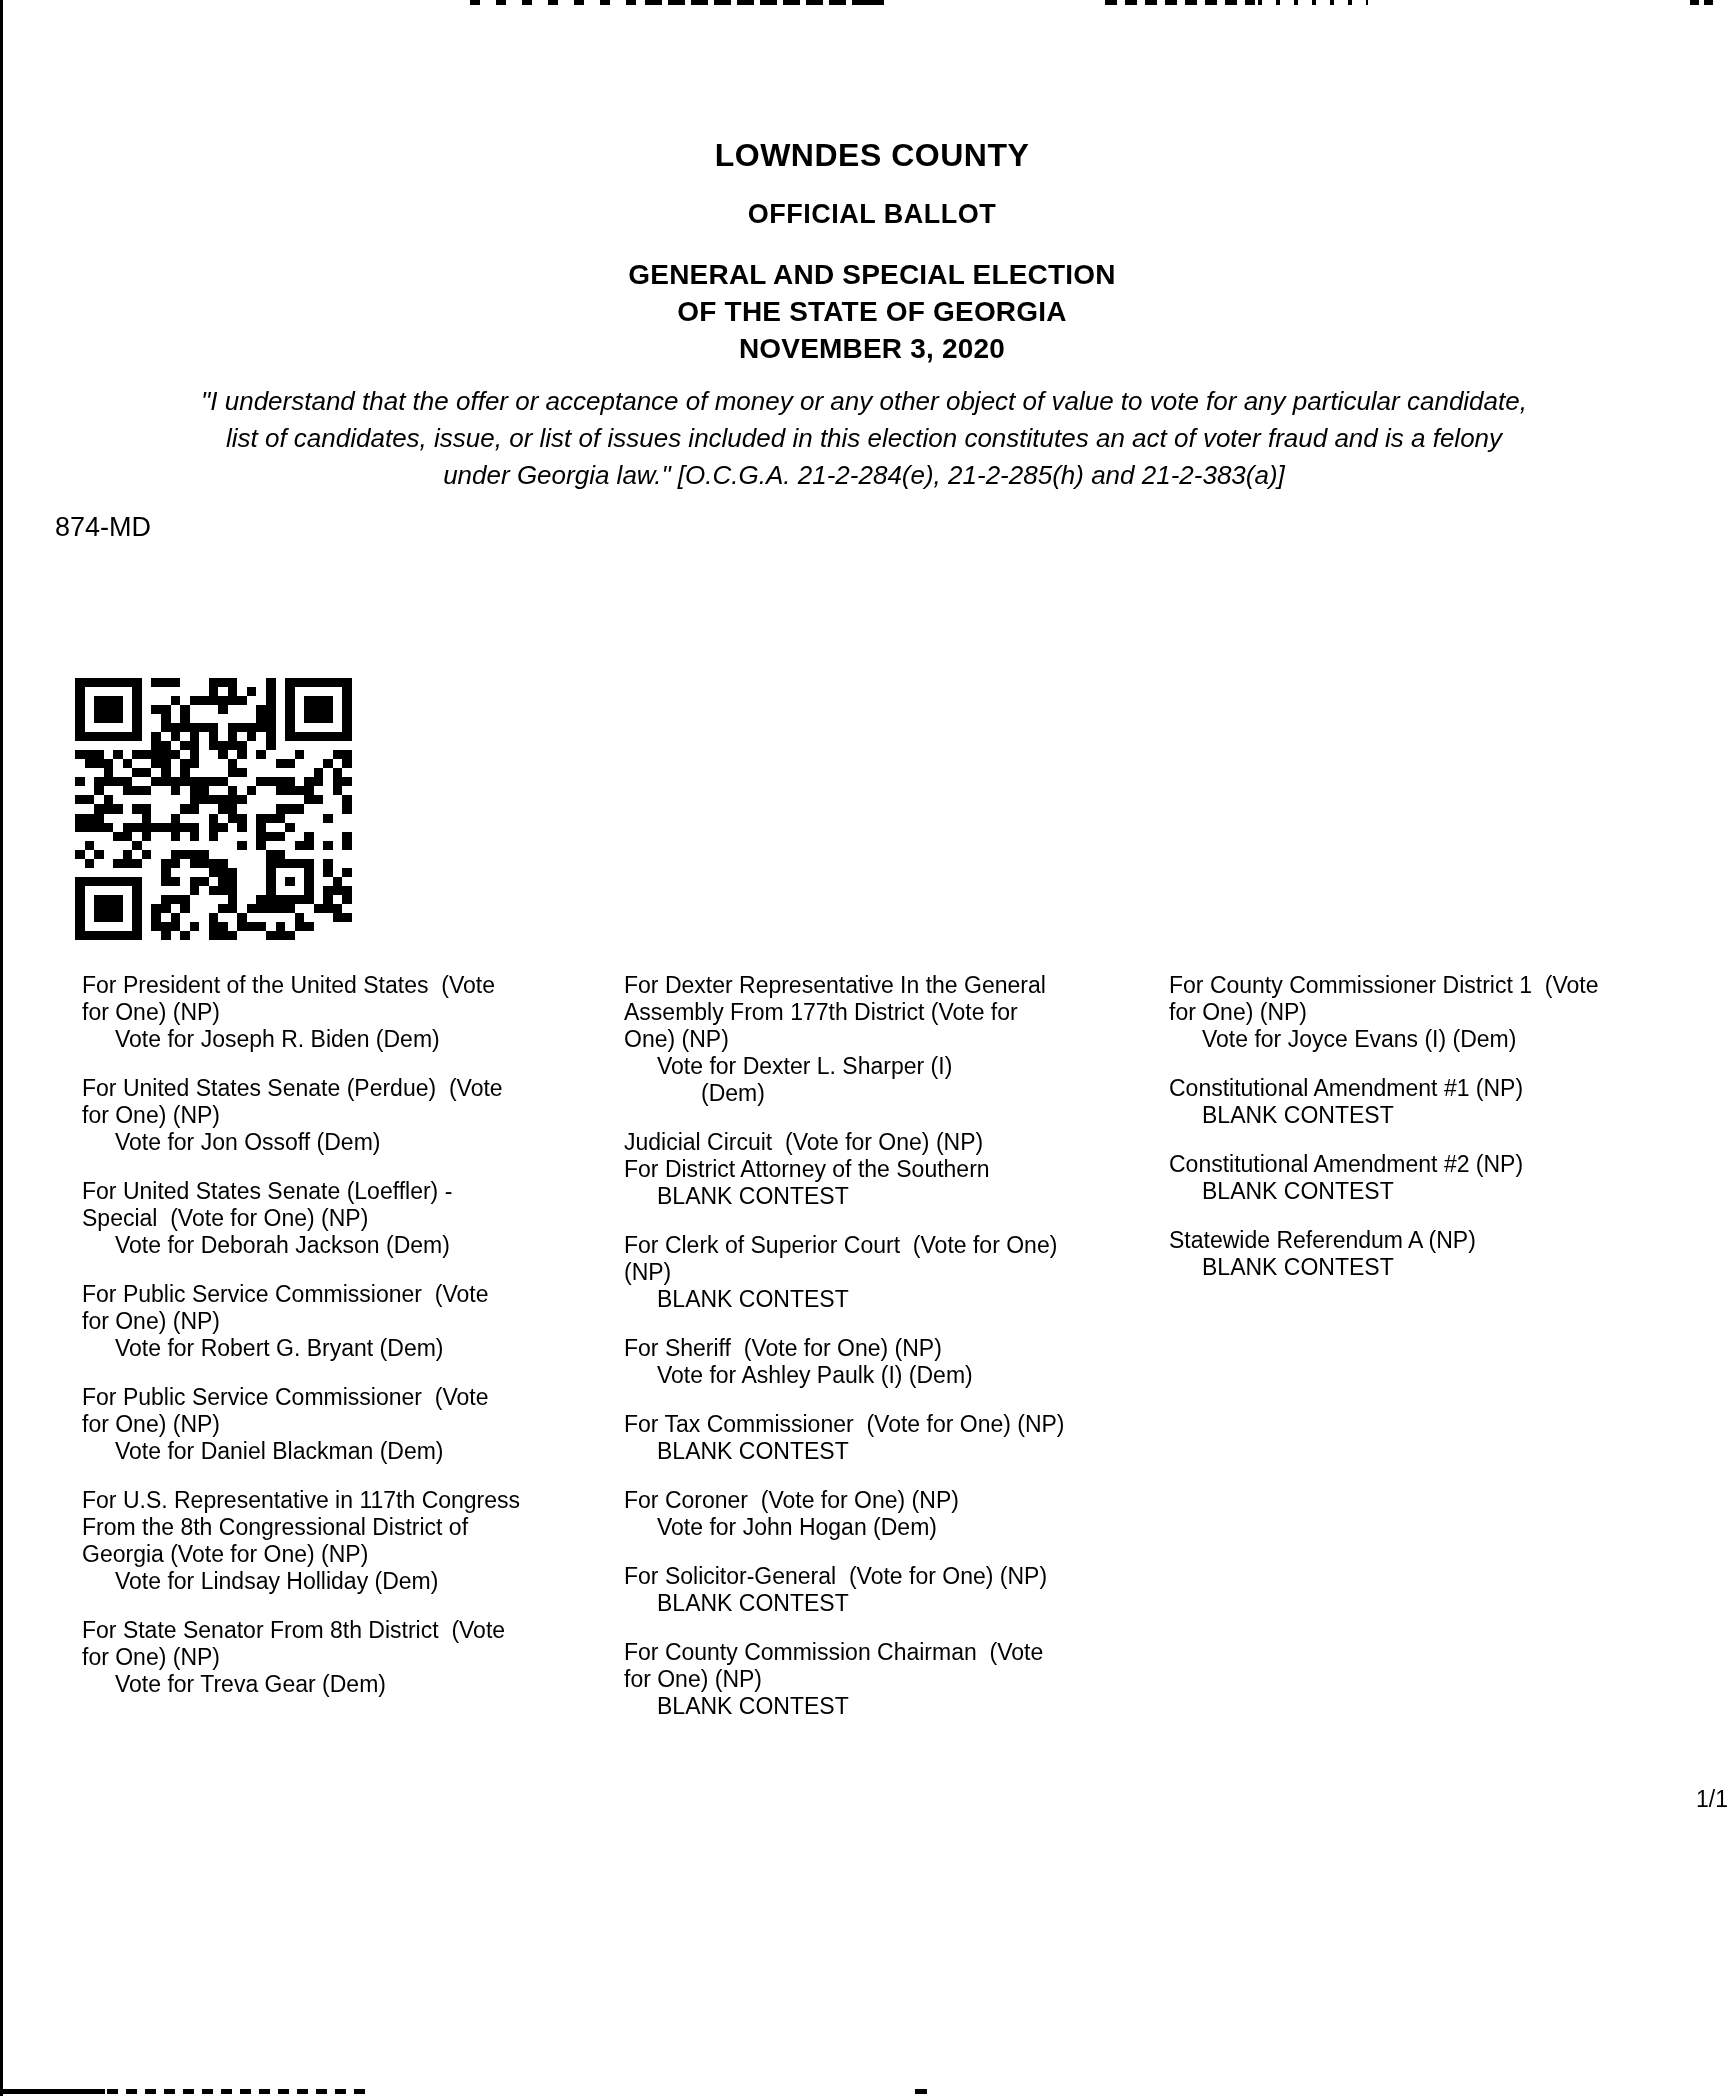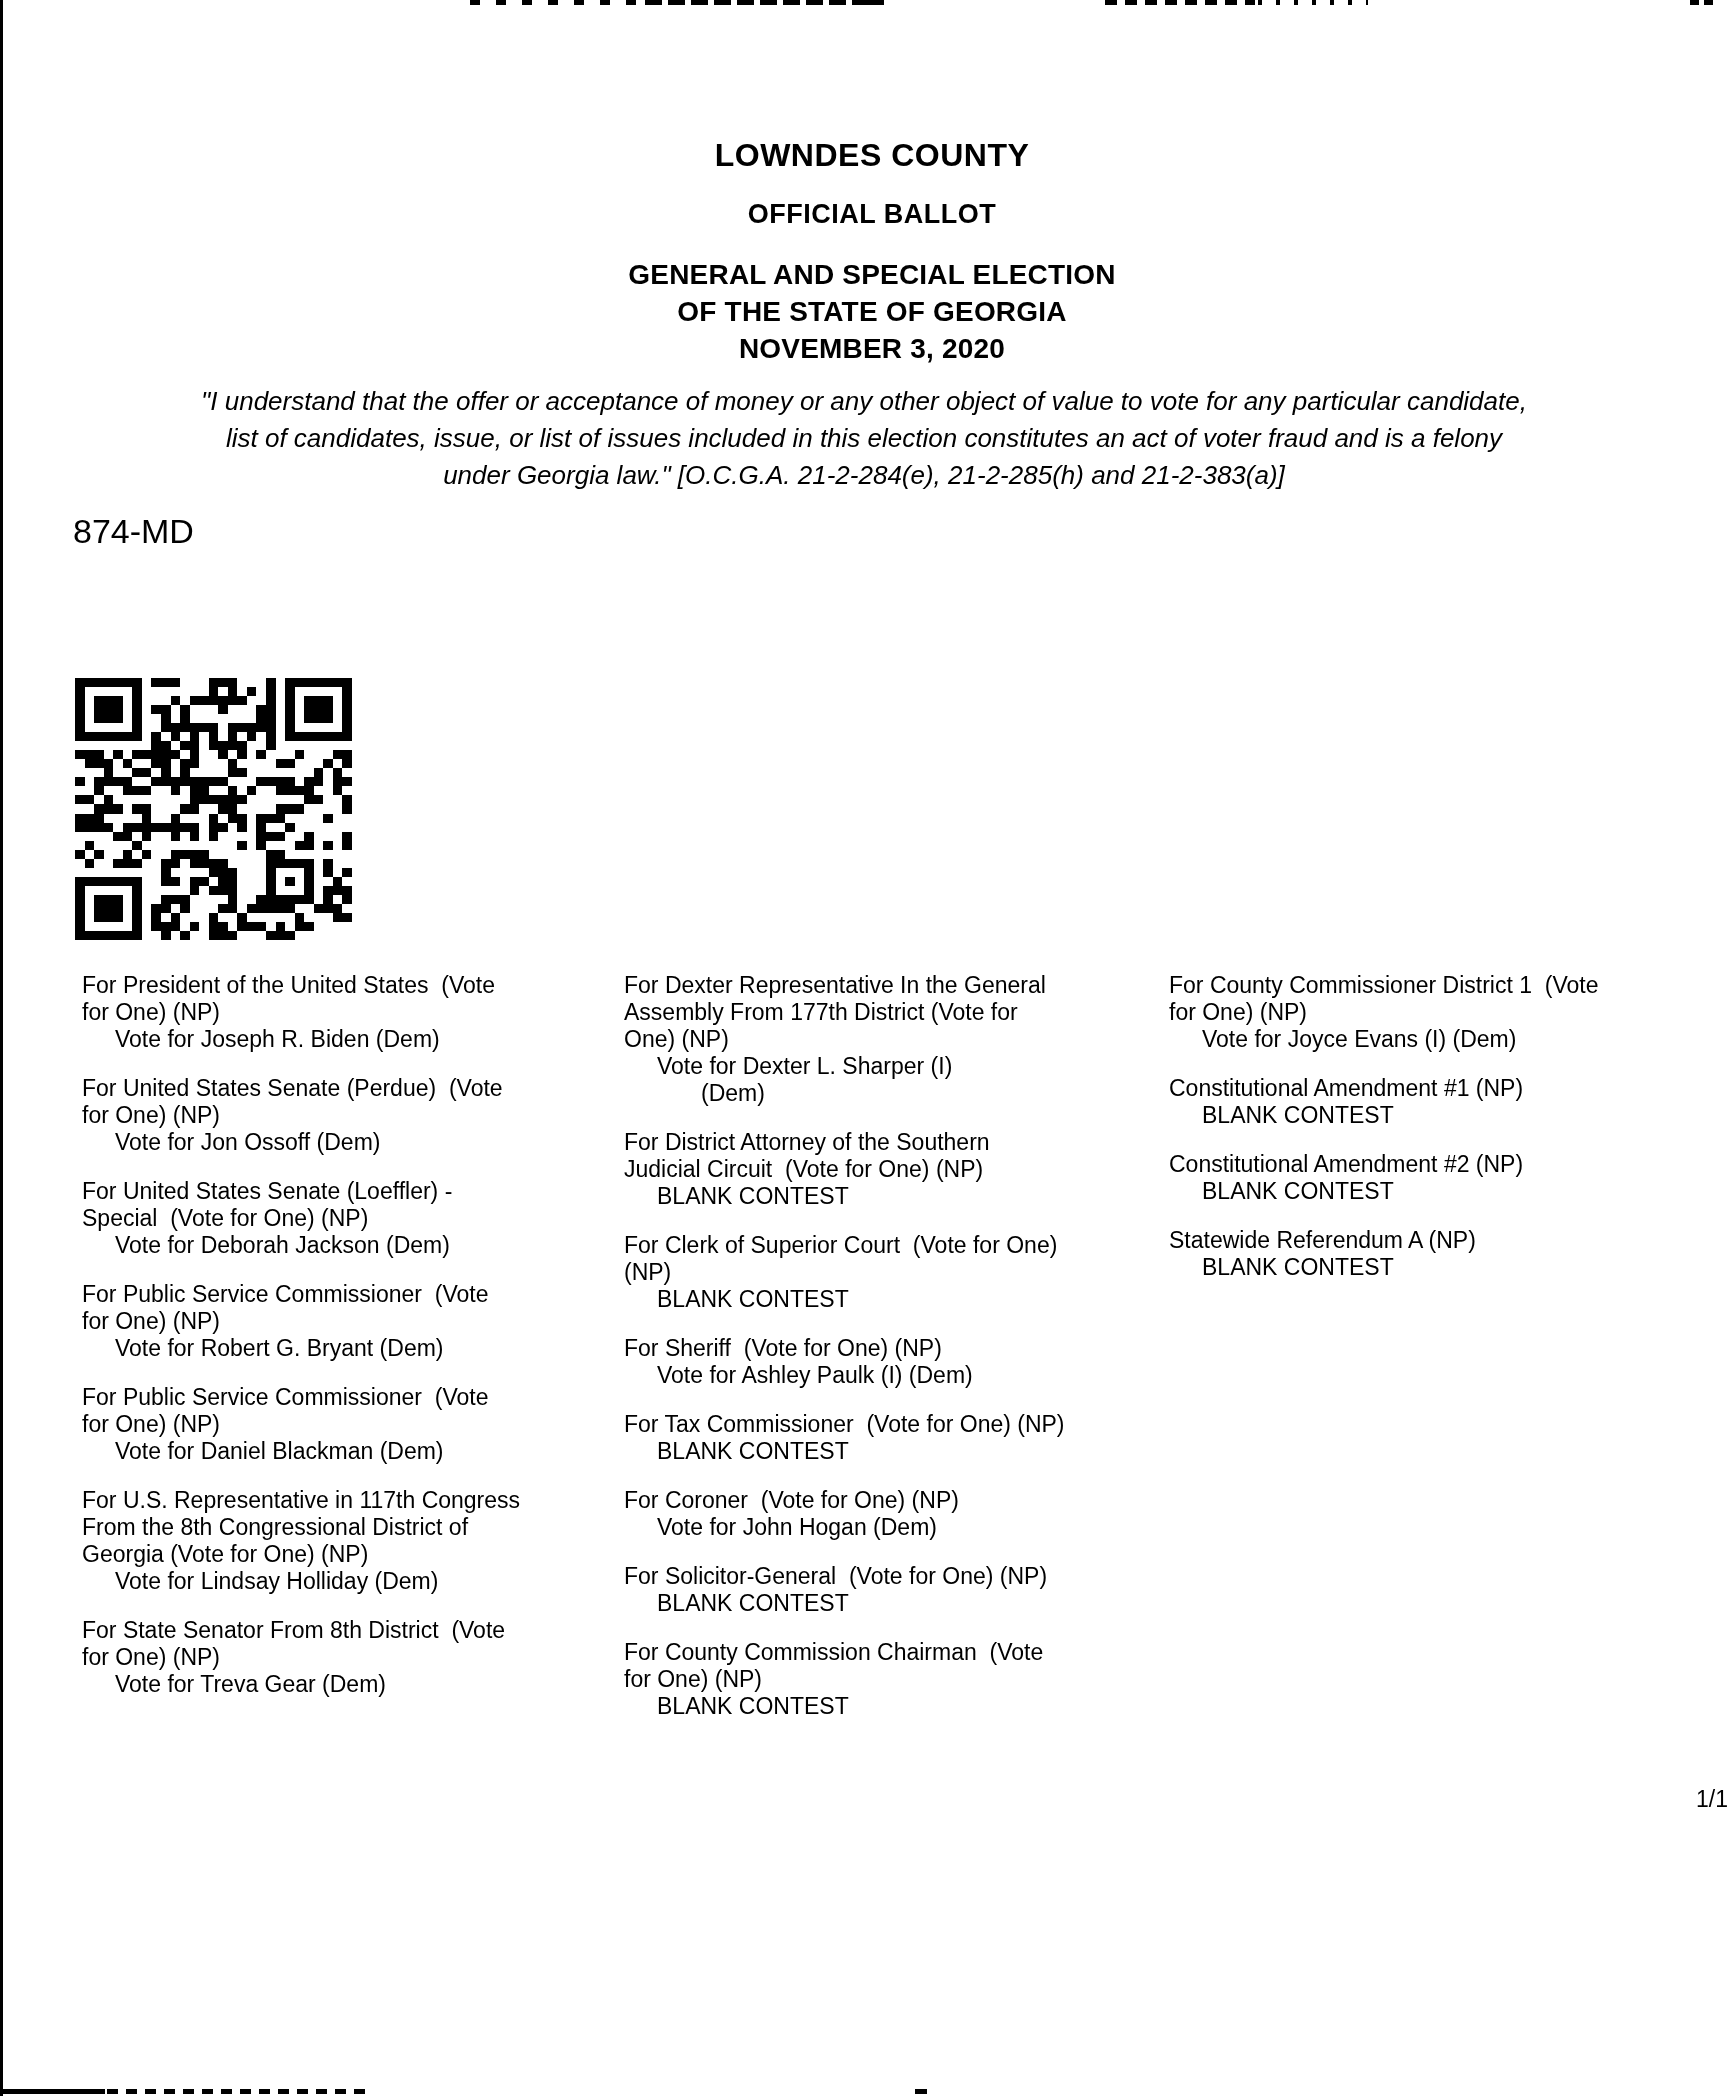--- a/index.html
+++ b/index.html
@@ -24,21 +24,21 @@
   .bseg.a{left:0;width:105px;background:#000;}
   .bseg.b{left:107px;width:260px;background:repeating-linear-gradient(90deg,#000 0 11px,transparent 11px 19px);}
   .bseg.c{left:915px;width:12px;background:#000;}
   
   .ballot-header{position:absolute;top:137px;left:8px;width:1728px;text-align:center;}
   .county-title{margin:0;font-size:32px;font-weight:bold;letter-spacing:.5px;}
   .ballot-title{margin:25px 0 0 0;font-size:27px;font-weight:bold;letter-spacing:.5px;}
   .election-title{margin-top:26px;font-size:28px;font-weight:bold;line-height:37px;letter-spacing:.2px;}
   .fraud-notice{position:absolute;top:383px;left:0;width:1728px;text-align:center;
     font-style:italic;font-size:26px;line-height:37px;}
-  .style-code{position:absolute;left:73px;top:512px;font-size:34px;}
+  .style-code{position:absolute;left:55px;top:512px;font-size:27px;}
   
   .qr{position:absolute;left:75px;top:678px;width:277px;height:262px;shape-rendering:crispEdges;}
   
   .col{position:absolute;top:972px;}
   #col0{left:74px;width:540px;}
   #col1{left:616px;width:545px;}
   #col2{left:1161px;width:566px;}
   .contest{margin:0 0 22px 8px;}
   .ln{font-size:23px;line-height:27px;white-space:pre;}
   .i1{padding-left:33px;}
@@ -525,22 +525,22 @@
     </div>
   <div class="col" id="col1">
       <div class="contest">
         <div class="ln">For Dexter Representative In the General</div>
         <div class="ln">Assembly From 177th District (Vote for</div>
         <div class="ln">One) (NP)</div>
         <div class="ln i1">Vote for Dexter L. Sharper (I)</div>
         <div class="ln i2">(Dem)</div>
       </div>
       <div class="contest">
+        <div class="ln">Judicial Circuit  (Vote for One) (NP)</div>
         <div class="ln">For District Attorney of the Southern</div>
-        <div class="ln">Judicial Circuit  (Vote for One) (NP)</div>
         <div class="ln i1">BLANK CONTEST</div>
       </div>
       <div class="contest">
         <div class="ln">For Clerk of Superior Court  (Vote for One)</div>
         <div class="ln">(NP)</div>
         <div class="ln i1">BLANK CONTEST</div>
       </div>
       <div class="contest">
         <div class="ln">For Sheriff  (Vote for One) (NP)</div>
         <div class="ln i1">Vote for Ashley Paulk (I) (Dem)</div>

